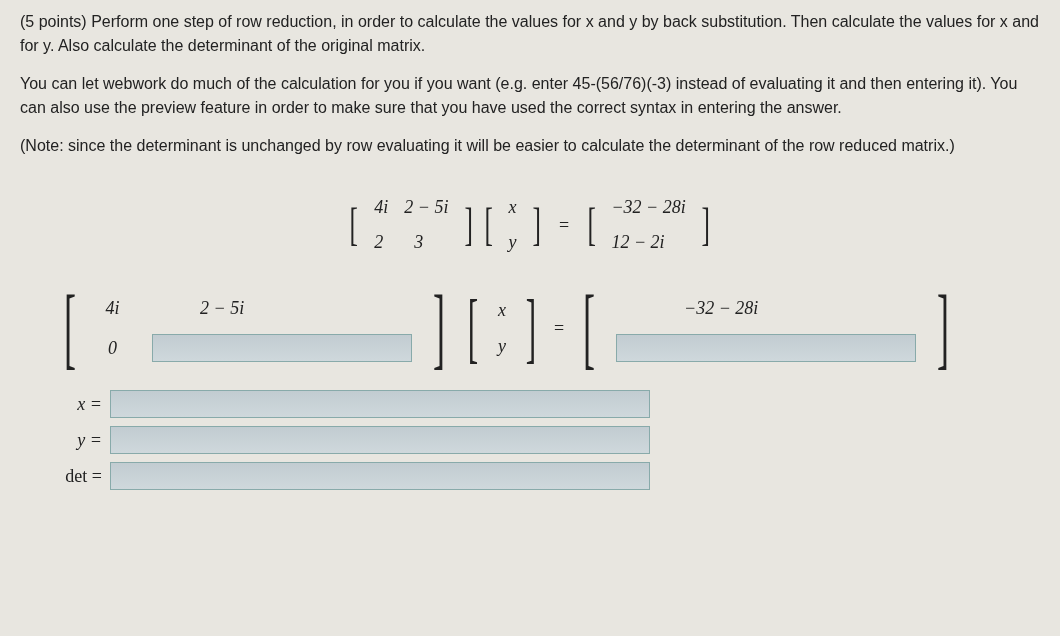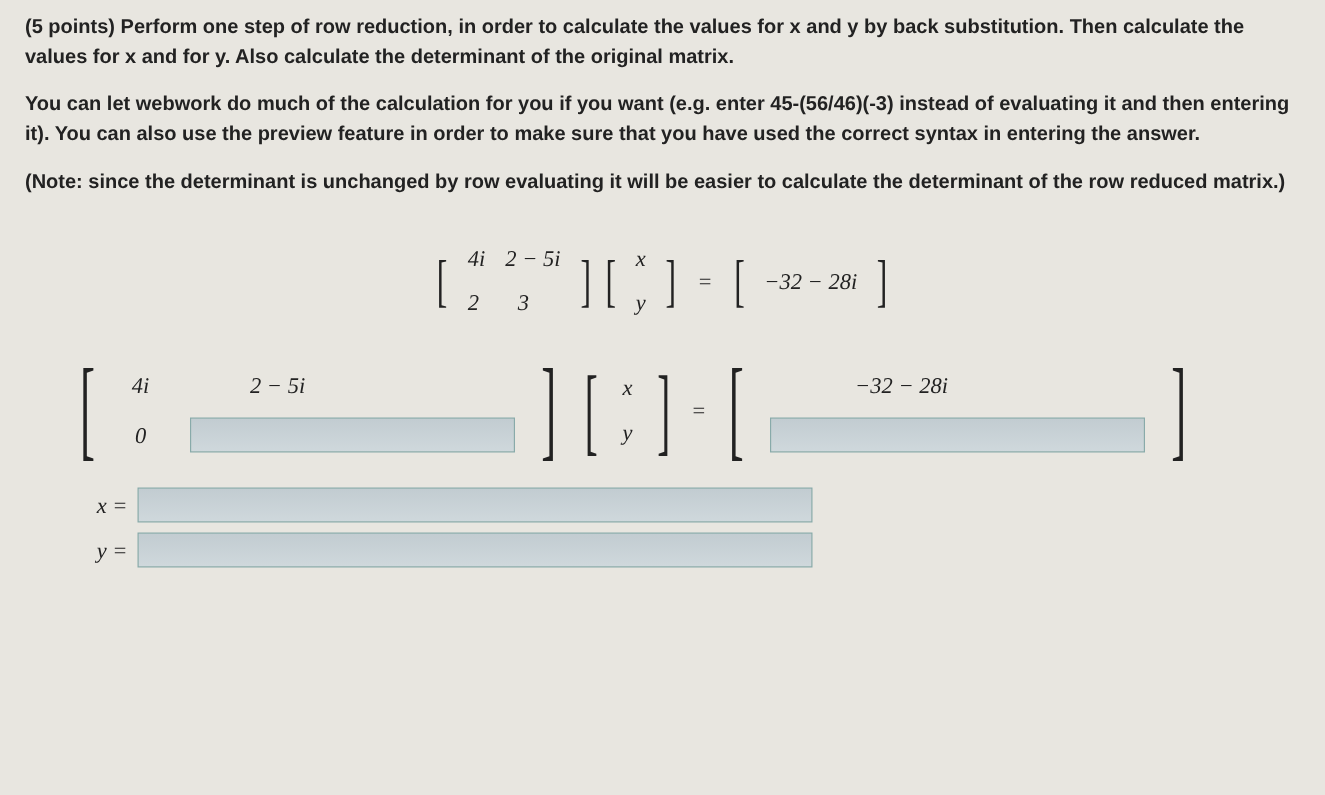--- a/index.html
+++ b/index.html
@@ -7,21 +7,21 @@
       font-family: Arial, Helvetica, sans-serif;
       font-size: 16px;
       color: #222;
       background: #e8e6e0;
       width: 1060px;
       height: 636px;
       padding: 10px 20px;
       line-height: 1.5;
       overflow: hidden;
     }
-    .problem-text { margin-bottom: 14px; font-weight: bold; }
+    .problem-text { margin-bottom: 14px; }
     .equation-block {
       text-align: center;
       padding: 18px 0 28px 0;
       font-family: 'Times New Roman', serif;
       font-size: 18px;
     }
     .matrix-open, .matrix-close {
       font-size: 46px;
       line-height: 46px;
       display: inline-block;
@@ -96,21 +96,21 @@
   </style>
 </head>
 <body>
 
 <div class="problem-text">
   <span>(5 points)</span>
   <span>Perform one step of row reduction, in order to calculate the values for x and y by back substitution. Then calculate the values for x and for y. Also calculate the determinant of the original matrix.</span>
 </div>
 
 <div class="problem-text">
-  <span>You can let webwork do much of the calculation for you if you want (e.g. enter 45-(56/46)(-3) instead of evaluating it and then entering it). You can also use the preview feature in order to make sure that you have used the correct syntax in entering the answer.</span>
+  <span>You can let webwork do much of the calculation for you if you want (e.g. enter 45-(56/76)(-3) instead of evaluating it and then entering it). You can also use the preview feature in order to make sure that you have used the correct syntax in entering the answer.</span>
 </div>
 
 <div class="problem-text">
   <span>(Note: since the determinant is unchanged by row evaluating it will be easier to calculate the determinant of the row reduced matrix.)</span>
 </div>
 
 <div class="equation-block">
   <span class="matrix-open">[</span>
   <span class="matrix-body">
     <div class="mrow">
@@ -134,20 +134,23 @@
       </div>
   </span>
   <span class="matrix-close">]</span>
 
   <span class="eq-sign">=</span>
 
   <span class="matrix-open">[</span>
   <span class="matrix-body">
     <div class="mrow">
         <span class="mcell">−32 − 28i</span>
+      </div>
+    <div class="mrow">
+        <span class="mcell">12 − 2i</span>
       </div>
   </span>
   <span class="matrix-close">]</span>
 </div>
 
 <div class="workarea">
 
   <div class="big-eq">
 
     <span class="matrix-open-big">[</span>
@@ -198,14 +201,18 @@
   <div class="var-row">
     <span class="var-label">x =</span>
     <input type="text" class="answer-field answer-xlong" value="" style="">
   </div>
 
   <div class="var-row">
     <span class="var-label">y =</span>
     <input type="text" class="answer-field answer-xlong" value="" style="">
   </div>
 
+  <div class="var-row">
+    <span class="var-label" style="font-style:normal;">det =</span>
+    <input type="text" class="answer-field answer-xlong" value="" style="">
+  </div>
 
 </div>
 
 </body></html>

